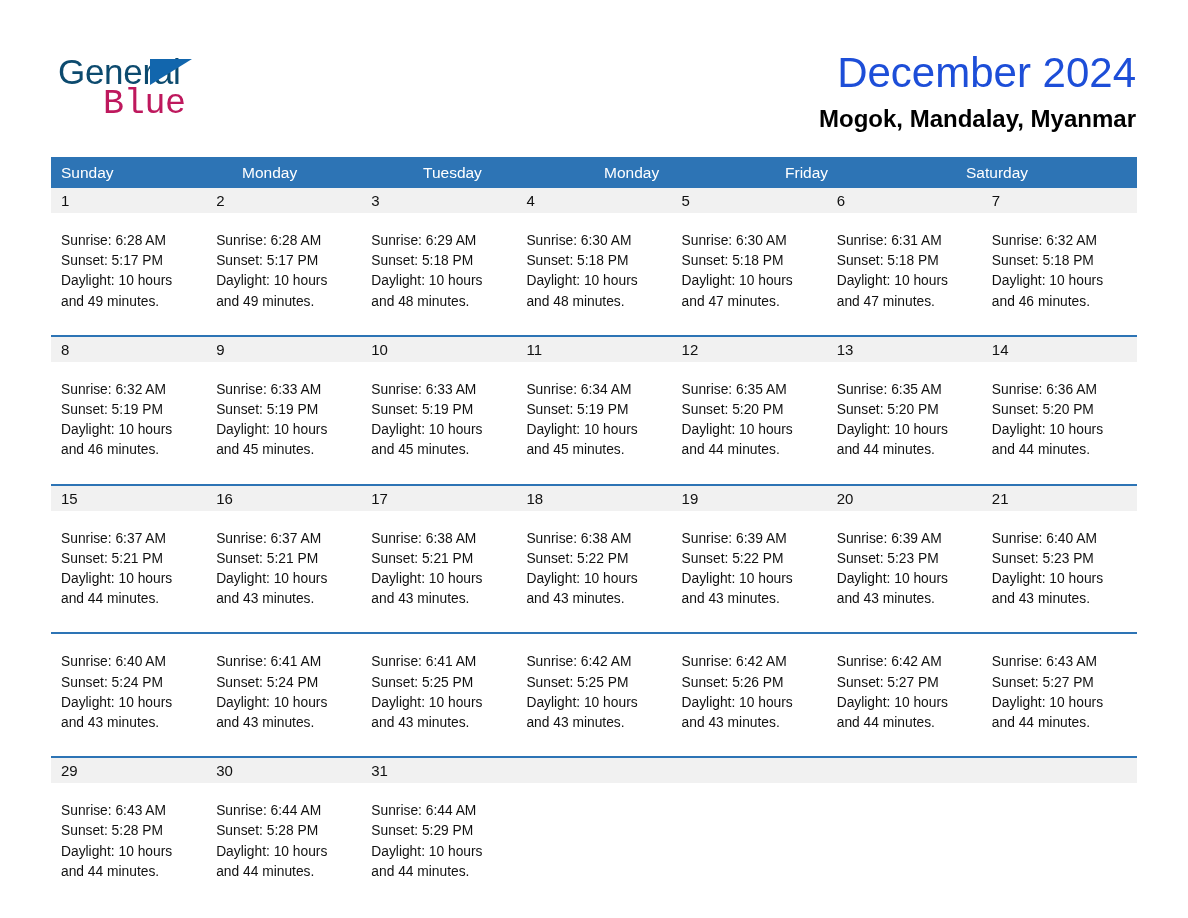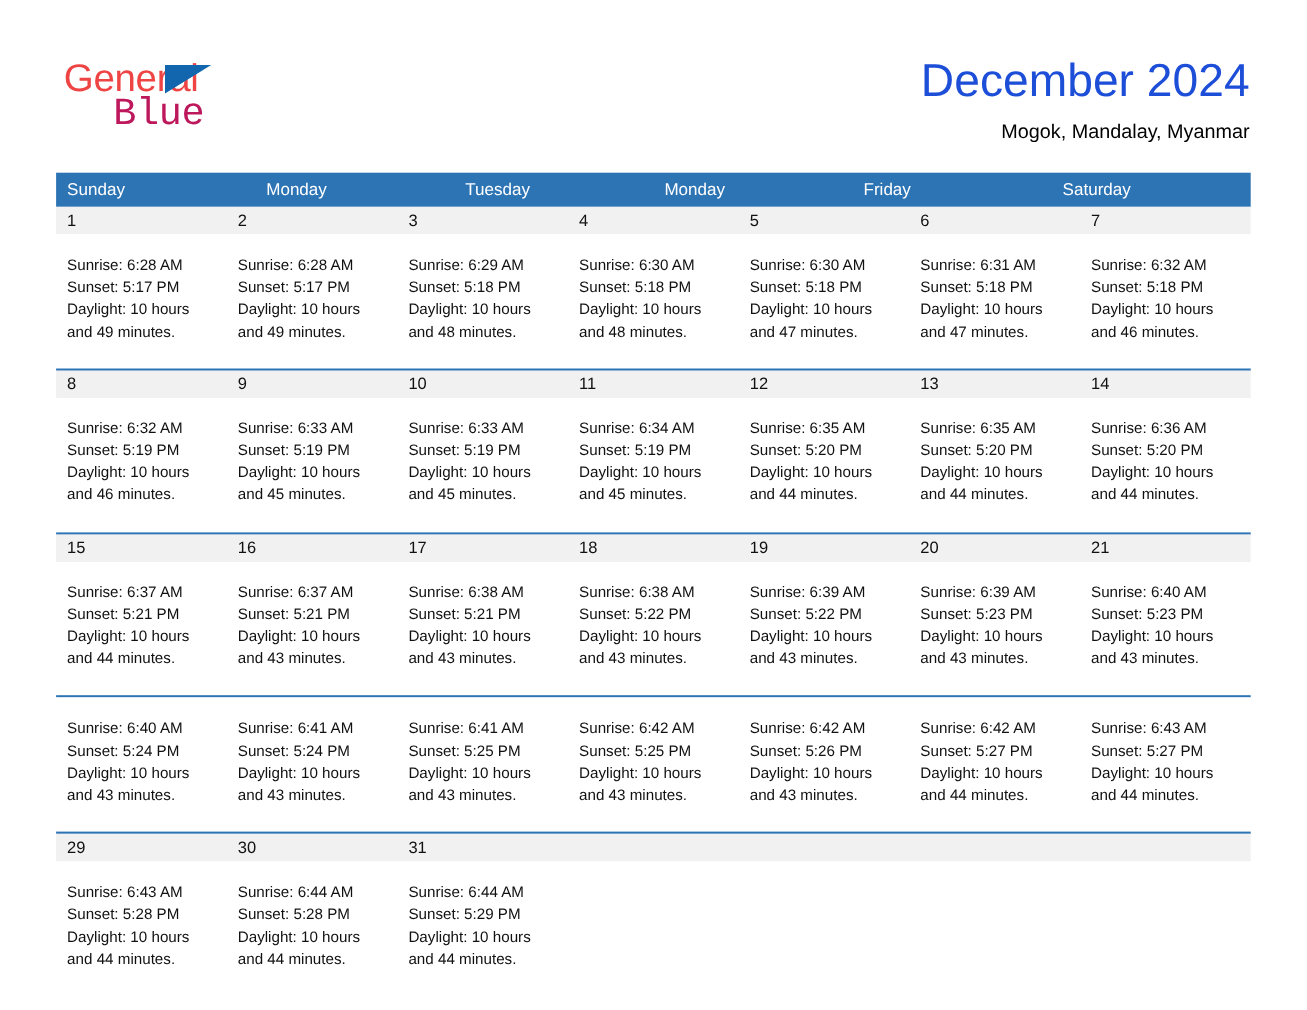--- a/index.html
+++ b/index.html
@@ -35,21 +35,21 @@
     top: 52px;
     width: 260px;
     height: 76px;
   }
   .logo-general {
     position: absolute;
     left: 0;
     top: 0;
     font-size: 35px;
     line-height: 40px;
-    color: #ef4444;
+    color: #0c4a6e;
     letter-spacing: -0.3px;
     font-weight: 400;
   }
   .logo-tri {
     position: absolute;
     left: 92px;
     top: 7px;
     width: 0;
     height: 0;
     border-left: 42px solid #1266ad;
@@ -75,23 +75,23 @@
   }
   .cal-title {
     font-size: 42px;
     line-height: 50px;
     font-weight: 400;
     color: #1d4ed8;
     white-space: nowrap;
   }
   .cal-subtitle {
     margin-top: 8px;
-    font-size: 18px;
+    font-size: 24px;
     line-height: 26px;
-    font-weight: 400;
+    font-weight: 700;
     color: #000000;
     white-space: nowrap;
   }
 
   
   .calendar {
     position: absolute;
     left: 51px;
     top: 157px;
     width: 1086px;

